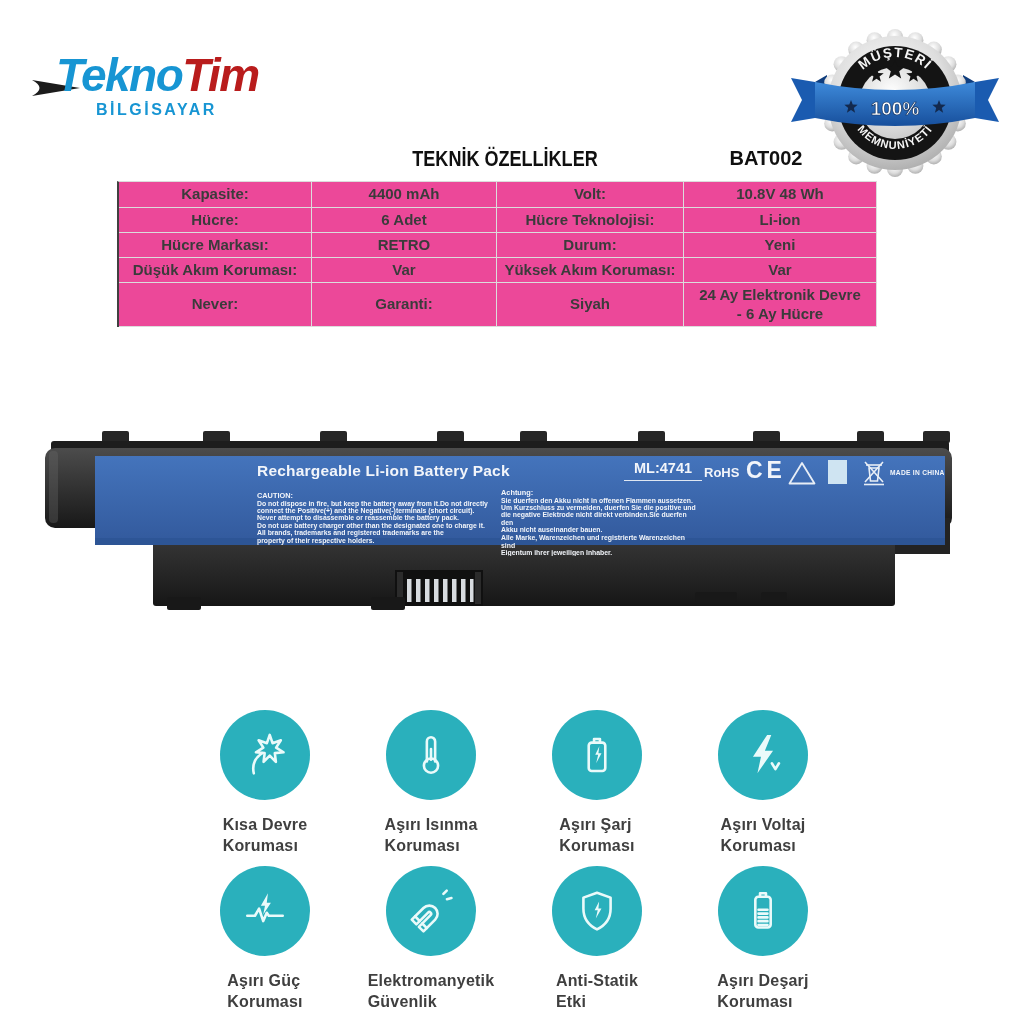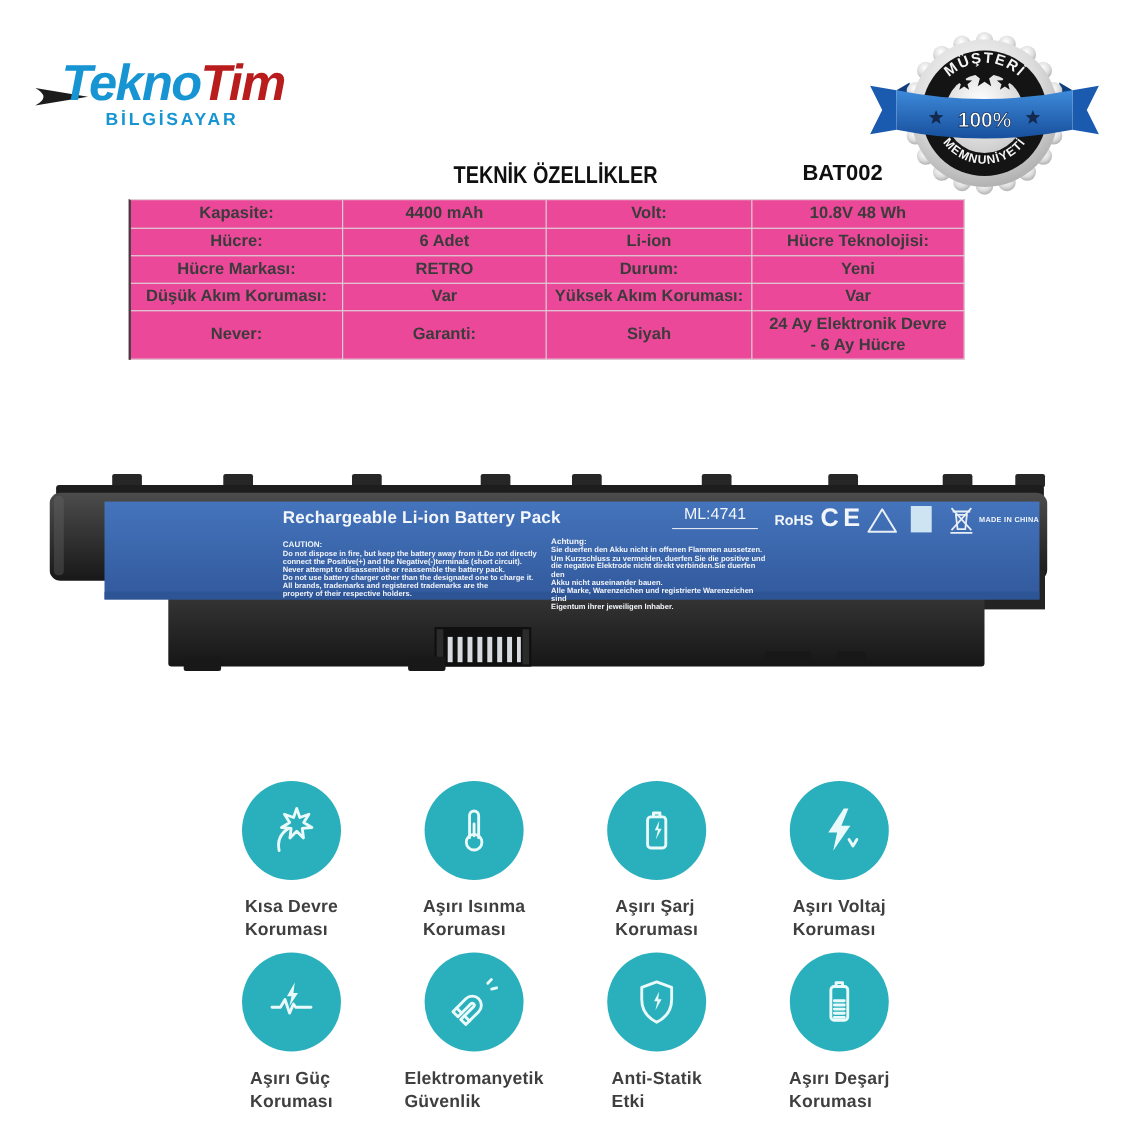--- a/index.html
+++ b/index.html
@@ -31,21 +31,21 @@
               grid-template-rows:26px 25px 25px 25px 44px;
               border-top:1px solid #dcdcdc;border-left:2px solid #404040;background:#ec4899;}
   .spec-cell{border-right:1px solid #dcdcdc;border-bottom:1px solid #dcdcdc;display:flex;
              align-items:center;justify-content:center;font-size:15px;font-weight:700;color:#3b3b3b;
              text-align:center;white-space:pre-line;line-height:1.22;}
 
   
   .battery{left:45px;top:418px;width:910px;height:240px;}
   .battery .abs{color:#f2f5fa;}
   .bat-title{left:212px;top:44px;font-size:15.5px;font-weight:700;letter-spacing:.2px;}
-  .bat-model{left:566px;top:42px;width:78px;text-align:center;font-size:14.5px;font-weight:400;
+  .bat-model{left:579px;top:42px;width:78px;text-align:center;font-size:14.5px;font-weight:700;
              border-bottom:1.5px solid #dfe7f2;padding-bottom:4px;}
   .bat-rohs{left:659px;top:47px;font-size:13px;font-weight:700;}
   .bat-ce{left:701px;top:39px;font-size:23px;font-weight:600;letter-spacing:4px;}
   .bat-made{left:845px;top:51px;font-size:9.5px;font-weight:700;transform:scale(.7);
             transform-origin:0 0;white-space:nowrap;letter-spacing:.4px;}
   .tiny-block{transform:scale(.7);transform-origin:0 0;}
   .tiny-title{display:block;font-size:10.5px;font-weight:800;margin-bottom:1px;}
   .tiny-body{display:block;font-size:9.8px;font-weight:600;line-height:10.6px;white-space:pre-line;}
   .bat-caution{left:212px;top:73px;width:330px;}
   .bat-achtung{left:456px;top:70px;width:280px;}
@@ -154,22 +154,22 @@
   <div class="abs product-code">BAT002</div>
 
   <div class="abs spec-table">
     <div class="spec-cell">Kapasite:</div>
     <div class="spec-cell">4400 mAh</div>
     <div class="spec-cell">Volt:</div>
     <div class="spec-cell">10.8V 48 Wh</div>
 
     <div class="spec-cell">Hücre:</div>
     <div class="spec-cell">6 Adet</div>
+    <div class="spec-cell">Hücre Teknolojisi:</div>
     <div class="spec-cell">Li-ion</div>
-    <div class="spec-cell">Hücre Teknolojisi:</div>
 
     <div class="spec-cell">Hücre Markası:</div>
     <div class="spec-cell">RETRO</div>
     <div class="spec-cell">Durum:</div>
     <div class="spec-cell">Yeni</div>
 
     <div class="spec-cell">Düşük Akım Koruması:</div>
     <div class="spec-cell">Var</div>
     <div class="spec-cell">Yüksek Akım Koruması:</div>
     <div class="spec-cell">Var</div>

